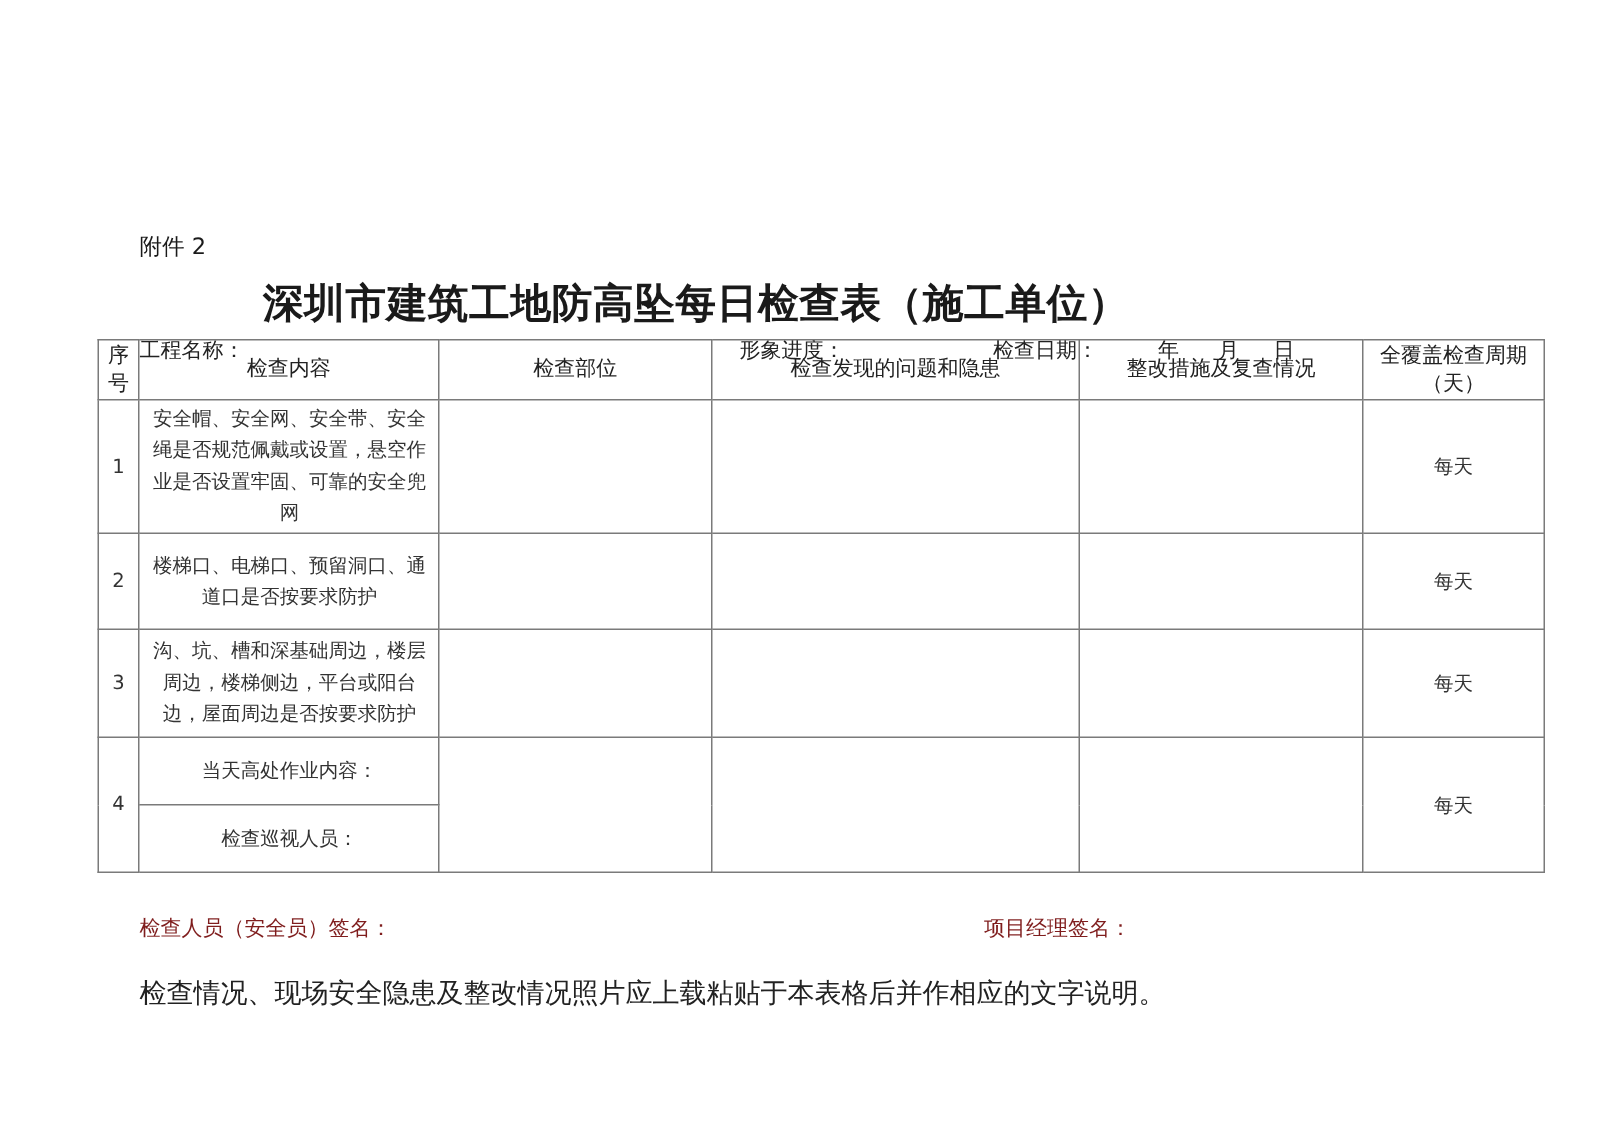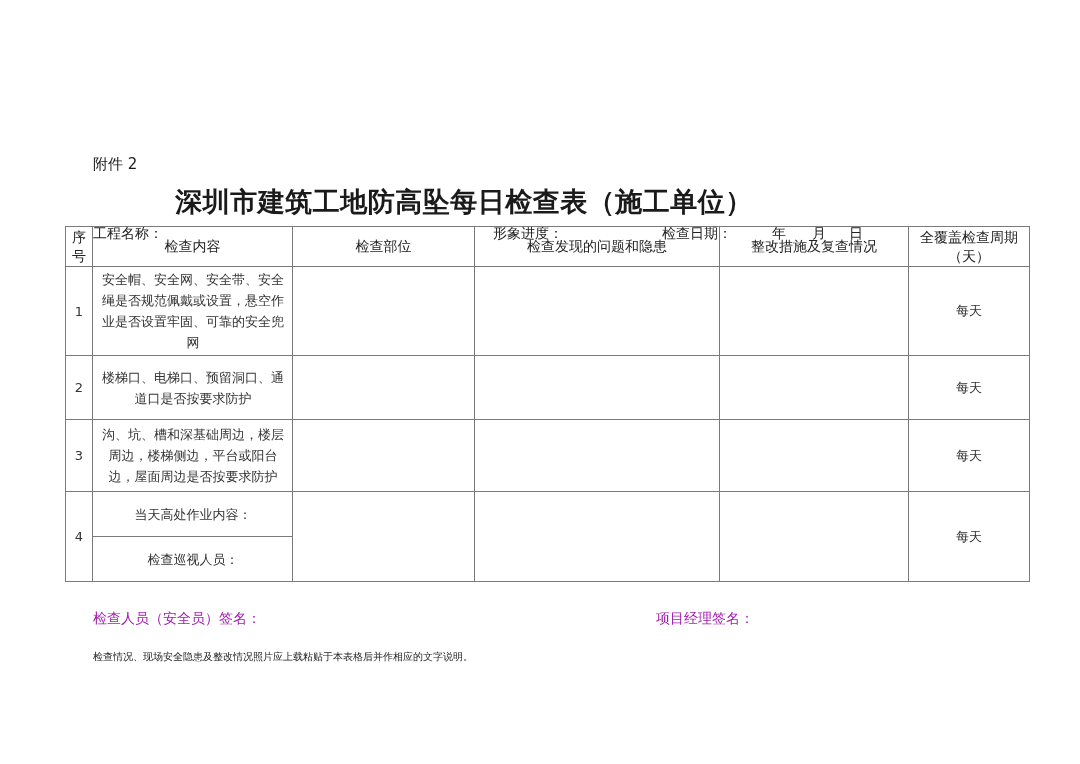--- a/index.html
+++ b/index.html
@@ -48,24 +48,24 @@
   tr.r4b { height: 45px; }
 
   td.content {
     text-align: left; padding: 2px 6px 2px 7px !important;
     line-height: 21px; font-size: 13px; color: #333;
     white-space: normal; word-break: break-all; margin-left: 32px;
   }
   td.content-top { vertical-align: top; padding-top: 3px !important; }
   td.num { font-size: 12px; }
 
-  .footer-sign { top: 582px; font-size: 14px; color: #a21caf; }
+  .footer-sign { top: 582px; font-size: 14px; color: #7f1d1d; }
   .footer-inspector { left: 93px; }
   .footer-manager { left: 656px; }
-  .footer-note { left: 93px; top: 622px; font-size: 10px; color: #222; }
+  .footer-note { left: 93px; top: 622px; font-size: 18px; color: #222; }
 </style>
 </head>
 <body>
 
 <div class="abs attachment">附件 2</div>
 <div class="abs title">深圳市建筑工地防高坠每日检查表（施工单位）</div>
 
 <div class="abs meta meta-name">工程名称：</div>
 <div class="abs meta meta-progress">形象进度：</div>
 <div class="abs meta meta-date">检查日期：</div>

